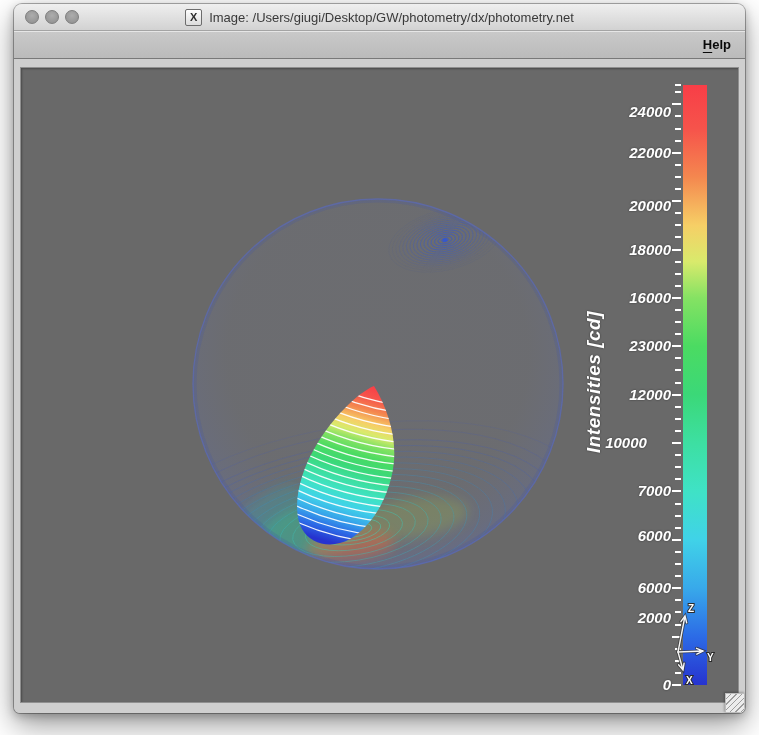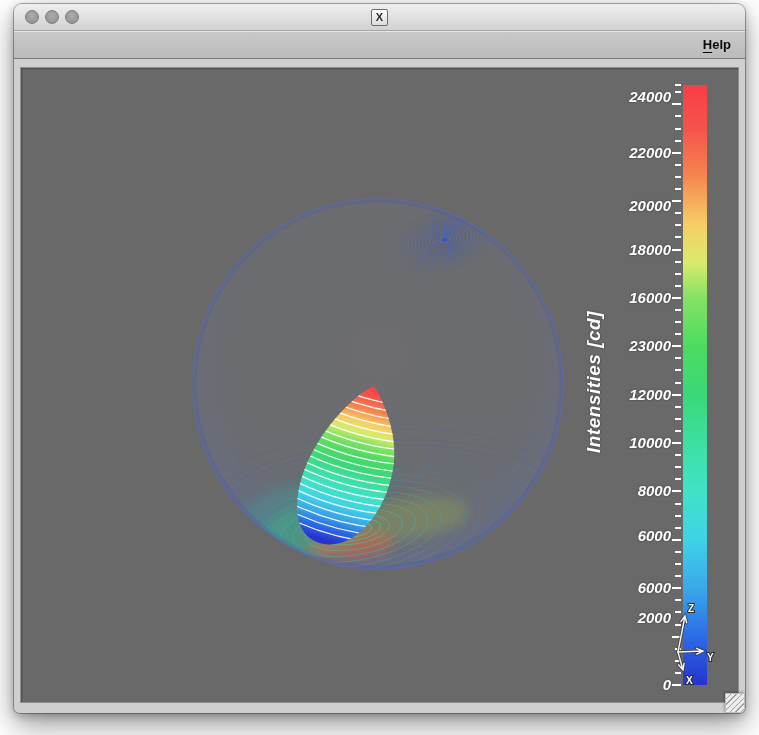--- a/index.html
+++ b/index.html
@@ -73,20 +73,21 @@
 
 <div class="window">
   <div class="titlebar">
     <div class="traffic">
       <span class="light"></span>
       <span class="light"></span>
       <span class="light"></span>
     </div>
     <div class="title-wrap">
       <span class="x11-icon">X</span>
+      <span>Image: /Users/giugi/Desktop/GW/photometry/dx/photometry.net</span>
     </div>
   </div>
 
   <div class="menubar">
     <span class="menu-spacer"></span>
     <span class="menu-right"><span class="menu-item"><span class="mn">H</span>elp</span></span>
   </div>
 
   <div class="winbody">
     <div class="canvas">
@@ -253,29 +254,29 @@
           <div class="cb-tick" style="top: 54.6452px; left: -8px; width: 6px;"></div>
           <div class="cb-tick" style="top: 42.5484px; left: -8px; width: 6px;"></div>
           <div class="cb-tick" style="top: 30.4516px; left: -8px; width: 6px;"></div>
           <div class="cb-tick" style="top: 18.3548px; left: -11px; width: 9px;"></div>
           <div class="cb-tick" style="top: 6.25806px; left: -8px; width: 6px;"></div>
           <div class="cb-tick" style="top: -1px; left: -8px; width: 6px;"></div>
           <div class="cb-label" style="top: 590px;">0</div>
           <div class="cb-label" style="top: 523px;">2000</div>
           <div class="cb-label" style="top: 493.226px;">6000</div>
           <div class="cb-label" style="top: 441px;">6000</div>
-          <div class="cb-label" style="top: 396.452px;">8000</div>
-          <div class="cb-label" style="top: 348.065px;">10000</div>
+          <div class="cb-label" style="top: 396.452px;">7000</div>
+          <div class="cb-label" style="top: 348.065px; text-align: center;">10000</div>
           <div class="cb-label" style="top: 299.677px;">12000</div>
           <div class="cb-label" style="top: 251.29px;">23000</div>
           <div class="cb-label" style="top: 202.903px;">16000</div>
           <div class="cb-label" style="top: 154.516px; font-style: italic;">18000</div>
           <div class="cb-label" style="top: 111px;">20000</div>
           <div class="cb-label" style="top: 57.7419px;">22000</div>
-          <div class="cb-label" style="top: 2px;">24000</div>
+          <div class="cb-label" style="top: 17px;">24000</div>
         </div>
       <div class="colorbar-title">Intensities [cd]</div>
 
       <svg class="gnomon" width="80" height="95" viewBox="0 0 80 95">
         <g stroke="#333333" stroke-width="3.2" fill="none" opacity="0.75" stroke-linecap="round">
           <path d="M27 54 L34 18 M29.9 23.7 L34 18 L35.7 24.8"></path>
           <path d="M27 54 L52 53 M45.5 50.3 L52 53 L45.8 56.2"></path>
           <path d="M27 54 L32 72 M33.1 65.1 L32 72 L27.5 66.7"></path>
         </g>
         <g stroke="#f4f4f4" stroke-width="1.4" fill="none" stroke-linecap="round">

